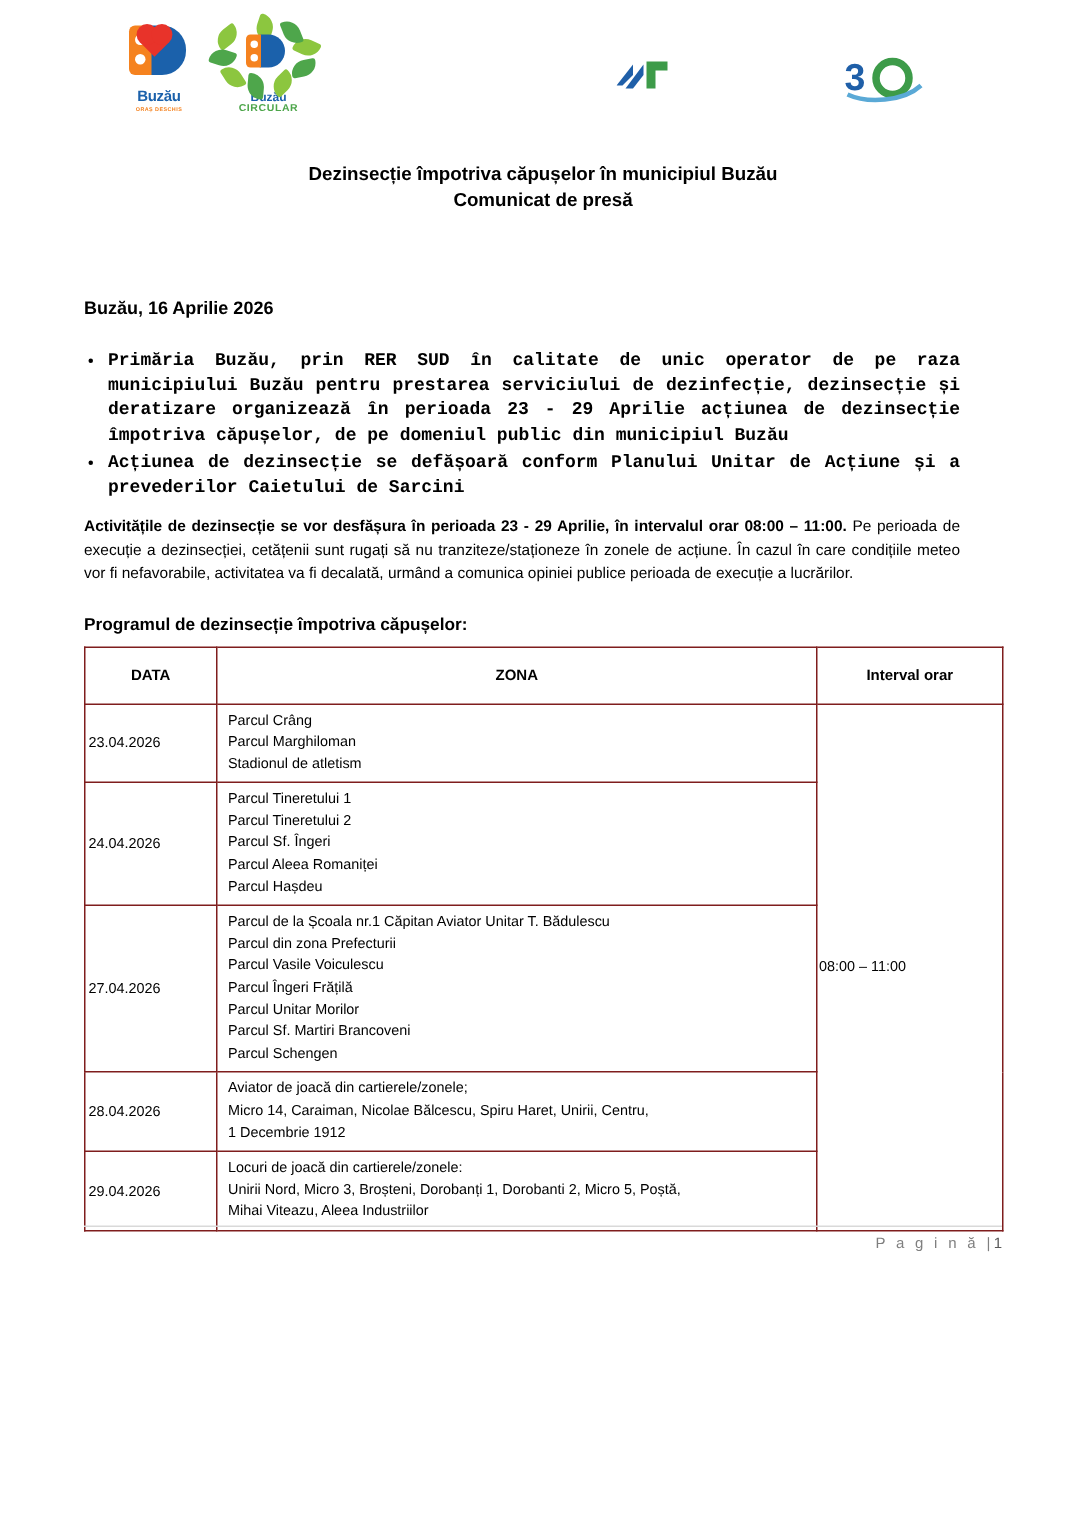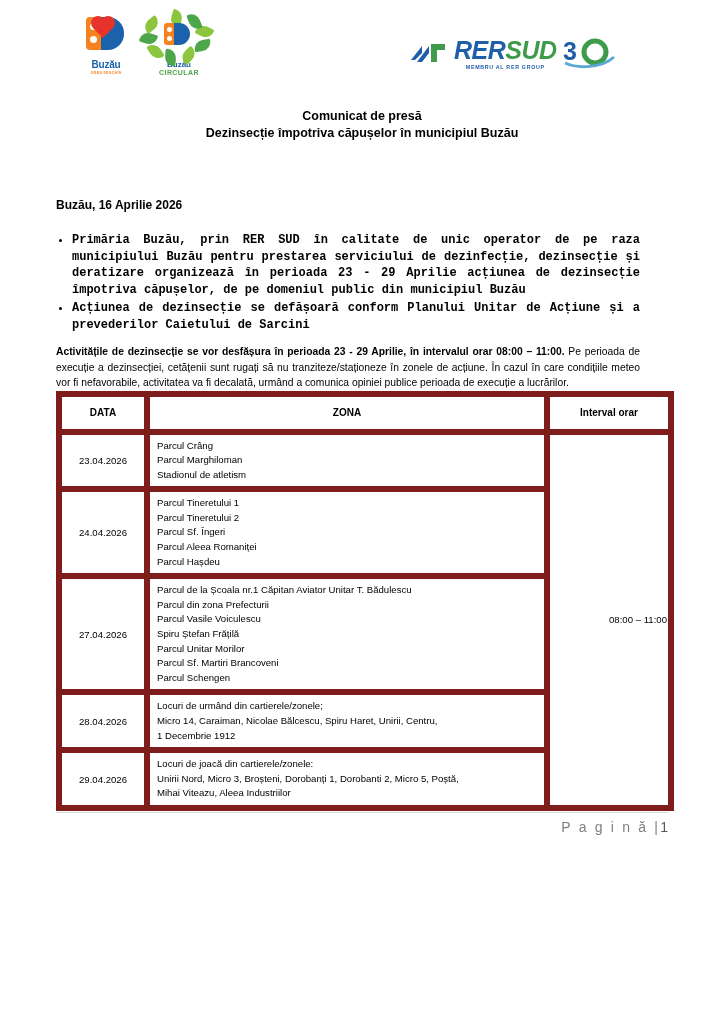--- a/index.html
+++ b/index.html
@@ -217,63 +217,62 @@
 
   
   table.schedule {
     width: 100%;
     border-collapse: collapse;
     table-layout: fixed;
     font-size: 9.6px;
   }
   table.schedule th,
   table.schedule td {
-    border: 6px solid #7f1d1d;
+    border: 1px solid #7f1d1d;
     vertical-align: middle;
   }
   table.schedule th {
     font-weight: bold;
     font-size: 10px;
     text-align: center;
     height: 38px;
     padding: 2px 4px;
   }
   col.c-data { width: 88px; }
   col.c-zona { width: 400px; }
   col.c-int  { width: 124px; }
 
   td.date-cell {
-    text-align: center;
     font-size: 9.6px;
     padding: 3px 2px;
   }
   td.zona-cell {
     padding: 4px 0 4px 7px;
     line-height: 14.6px;
   }
   td.interval-cell {
-    text-align: right;
+    text-align: left;
     font-size: 9.6px;
     vertical-align: middle;
   }
   .zona-line { white-space: nowrap; }
 
   
   .footer {
     position: absolute;
     left: 56px; right: 56px;
     bottom: 58px;
     text-align: right;
   }
   .footer .rule {
     border-top: 1px solid #d9d9d9;
     margin-bottom: 6px;
   }
   .footer .pg {
-    font-size: 14px;
+    font-size: 10px;
     color: #7f7f7f;
     letter-spacing: 2.2px;
   }
   .footer .pg .num { color: #595959; letter-spacing: 0; font-weight: normal; }
 </style>
 </head>
 <body>
 
 <div class="page">
 
@@ -314,54 +313,49 @@
     </div>
 
     <div class="logo-rer">
       <div class="rer-mark">
         <svg width="38" height="26" viewBox="0 0 38 26" aria-hidden="true">
           <polygon points="0,19 11,5 11,12 4,19" fill="#1f5fa8"></polygon>
           <polygon points="6,21 18,5 18,12 11,21" fill="#1f5fa8"></polygon>
           <polygon points="20,3 34,3 34,9 26,9 26,21 20,21" fill="#3d9b49"></polygon>
         </svg>
       </div>
-      <div class="rer-text">
-        <div class="rer-title">
-          <span class="rer">RER</span><span class="sud">SUD</span>
-        </div>
-        <div class="rer-sub">MEMBRU AL RER GROUP</div>
-      </div>
     </div>
 
     <div class="logo-30">
       <svg width="54" height="34" viewBox="0 0 54 34" aria-hidden="true">
         <text x="1" y="25" font-family="Liberation Sans, sans-serif" font-size="25" font-weight="bold" fill="#1f5fa8">3</text>
         <circle cx="33" cy="17" r="11" fill="none" stroke="#3d9b49" stroke-width="5"></circle>
         <path d="M3 28 C16 34, 40 33, 52 22" fill="none" stroke="#5aa9d6" stroke-width="3"></path>
       </svg>
     </div>
   </div>
 
   <div class="doc-title">
+    <div>Dezinsecție împotriva căpușelor în municipiul Buzău</div>
     <div>Comunicat de presă</div>
-    <div>Dezinsecție împotriva căpușelor în municipiul Buzău</div>
   </div>
 
   <div class="content">
 
     <div class="dateline">Buzău, 16 Aprilie 2026</div>
 
     <ul class="bullets">
       <li>Primăria Buzău, prin RER SUD în calitate de unic operator de pe raza municipiului Buzău pentru prestarea serviciului de dezinfecție, dezinsecție și deratizare organizează în perioada 23 - 29 Aprilie acțiunea de dezinsecție împotriva căpușelor, de pe domeniul public din municipiul Buzău</li>
       <li>Acțiunea de dezinsecție se defășoară conform Planului Unitar de Acțiune și a prevederilor Caietului de Sarcini</li>
     </ul>
 
 
     <div class="para"><b>Activitățile de dezinsecție se vor desfășura în perioada 23 - 29 Aprilie, în intervalul orar 08:00 – 11:00.</b><span> Pe perioada de execuție a dezinsecției, cetățenii sunt rugați să nu tranziteze/staționeze în zonele de acțiune. În cazul în care condițiile meteo vor fi nefavorabile, activitatea va fi decalată, urmând a comunica opiniei publice perioada de execuție a lucrărilor.</span></div>
 
+    <div class="table-caption">Programul de dezinsecție împotriva căpușelor:</div>
 
     <table class="schedule">
       <colgroup>
         <col class="c-data">
           <col class="c-zona">
           <col class="c-int">
       </colgroup>
       <thead>
         <tr>
           <th>DATA</th>
@@ -388,30 +382,30 @@
               <div class="zona-line">Parcul Aleea Romaniței</div>
               <div class="zona-line">Parcul Hașdeu</div>
             </td>
           </tr>
           <tr>
             <td class="date-cell">27.04.2026</td>
             <td class="zona-cell">
               <div class="zona-line">Parcul de la Școala nr.1 Căpitan Aviator Unitar T. Bădulescu</div>
               <div class="zona-line">Parcul din zona Prefecturii</div>
               <div class="zona-line">Parcul Vasile Voiculescu</div>
-              <div class="zona-line">Spiru Ștefan Frățilă</div>
+              <div class="zona-line">Parcul Îngeri Frățilă</div>
               <div class="zona-line">Parcul Unitar Morilor</div>
               <div class="zona-line">Parcul Sf. Martiri Brancoveni</div>
               <div class="zona-line">Parcul Schengen</div>
             </td>
           </tr>
           <tr>
             <td class="date-cell">28.04.2026</td>
             <td class="zona-cell">
-              <div class="zona-line">Locuri de urmând din cartierele/zonele;</div>
+              <div class="zona-line">Aviator de joacă din cartierele/zonele;</div>
               <div class="zona-line">Micro 14, Caraiman, Nicolae Bălcescu, Spiru Haret, Unirii, Centru,</div>
               <div class="zona-line">1 Decembrie 1912</div>
             </td>
           </tr>
           <tr>
             <td class="date-cell">29.04.2026</td>
             <td class="zona-cell">
               <div class="zona-line">Locuri de joacă din cartierele/zonele:</div>
               <div class="zona-line">Unirii Nord, Micro 3, Broșteni, Dorobanți 1, Dorobanti 2, Micro 5, Poștă,</div>
               <div class="zona-line">Mihai Viteazu, Aleea Industriilor</div>

